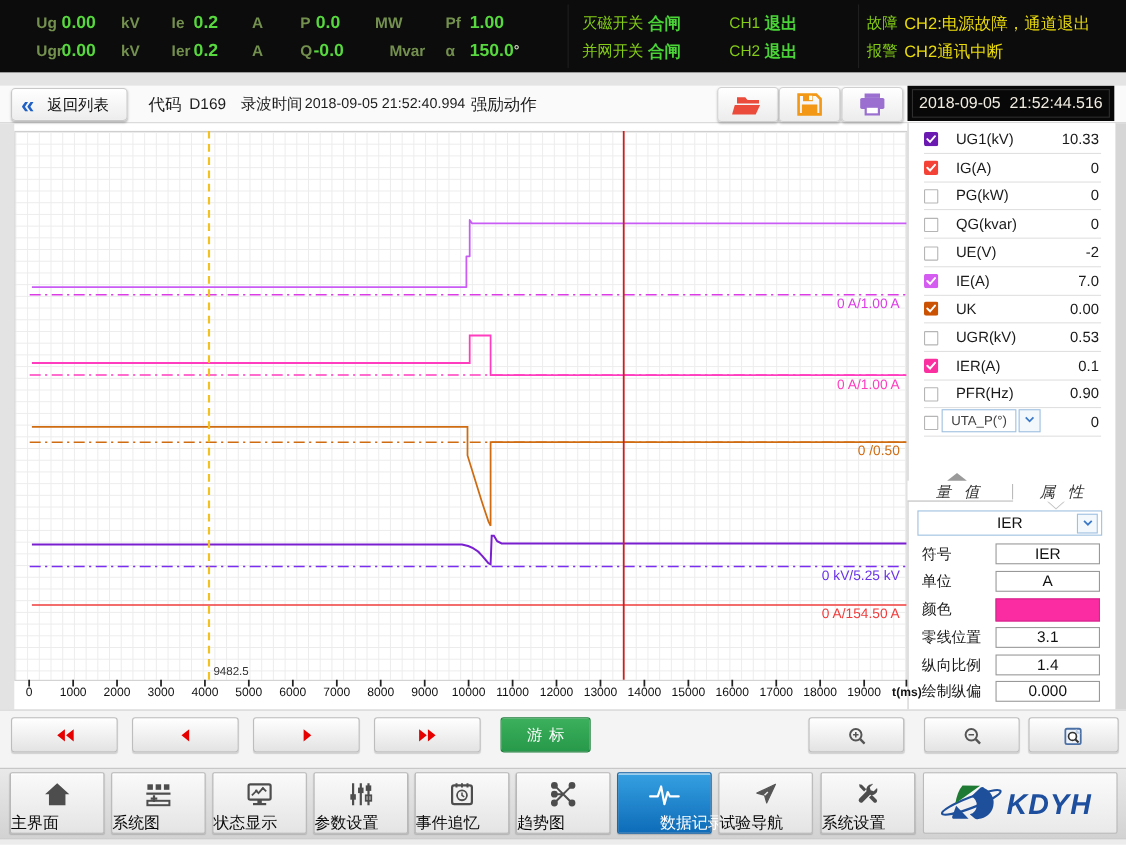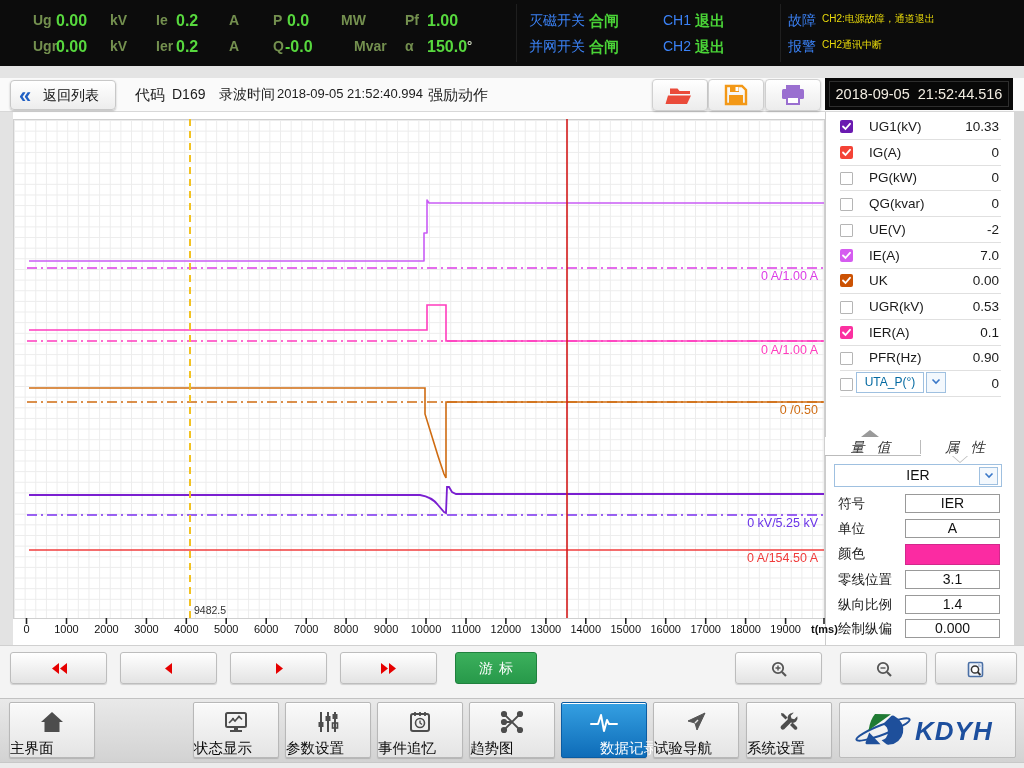--- a/index.html
+++ b/index.html
@@ -3,23 +3,23 @@
 <style>
 html,body{margin:0;padding:0;}
 body{width:1024px;height:768px;font-family:"Liberation Sans",sans-serif;background:#fff;overflow:hidden;}
 #page{position:relative;width:1024px;height:768px;background:#fff;}
 .abs{position:absolute;}
 
 #topbar{left:0;top:0;width:1024px;height:66px;background:#0c0c0c;}
 #topbar span{position:absolute;white-space:nowrap;}
 .lab{color:#74904f;font-weight:bold;font-size:14px;}
 .val{color:#57d83e;font-weight:bold;font-size:16px;}
-.clab{color:#3b82f6;font-size:14px;}
+.clab{color:#84cc16;font-size:14px;}
 .cval{color:#4ad437;font-weight:bold;font-size:15px;}
-.ylab{color:#eadb0a;font-size:10px;}
+.ylab{color:#eadb0a;font-size:15px;}
 
 #gap1{left:0;top:66px;width:1024px;height:12px;background:#e4e4e4;}
 #toolbar{left:0;top:78px;width:1024px;height:33px;background:#fafafa;border-bottom:1px solid #d8d8d8;}
 #backbtn{left:10px;top:80px;width:96px;height:28px;background:linear-gradient(#ffffff,#ededed);border:1px solid #c8c8c8;border-radius:4px;box-shadow:0 1px 2px rgba(0,0,0,0.25);color:#111;font-size:14px;line-height:28px;text-align:center;padding-left:16px;width:88px;}
 #backbtn .chev{position:absolute;left:8px;top:1px;color:#2060c4;font-size:22px;font-weight:bold;}
 .tbtxt{top:86px;color:#1c1c1c;font-size:14px;white-space:nowrap;}
 .tbbtn{top:79px;width:54px;height:30px;background:linear-gradient(#ffffff,#ececec);border:1px solid #d0d0d0;border-radius:4px;box-shadow:0 1px 2px rgba(0,0,0,0.2);}
 #clockbox{left:825px;top:78px;width:188px;height:32px;background:#080808;}
 #clockbox .inner{position:absolute;left:4px;top:3px;right:4px;bottom:3px;border:1px solid #2e2e2e;color:#f2ede2;font-size:14.5px;text-align:center;line-height:24px;white-space:nowrap;}
 
@@ -30,21 +30,21 @@
  background-size:10.65px 10.65px;border:1px solid #cfcfcf;}
 
 #rpanel{left:825px;top:112px;width:188px;height:533px;background:#fff;border-left:1px solid #ccc;}
 .chrow{position:absolute;left:825px;width:188px;height:26px;}
 .chrow .sep{position:absolute;left:15px;right:12px;bottom:0;border-bottom:1px solid #e0e0e0;}
 .cb{position:absolute;left:15px;top:7px;width:11px;height:11px;border:1px solid #b5b5b5;background:#fff;border-radius:1px;}
 .cbc{border:none;width:13px;height:13px;top:6px;}
 .cbc svg{display:block;}
 .chlab{position:absolute;left:44px;top:5px;font-size:13.5px;color:#1a1a1a;white-space:nowrap;}
 .chval{position:absolute;right:14px;top:5px;font-size:13.5px;color:#1a1a1a;white-space:nowrap;}
-.ddbox{position:absolute;left:31px;top:1px;width:66px;height:19px;border:1px solid #9fc0e0;background:#fff;font-size:12px;color:#0369a1;text-align:center;line-height:19px;}
+.ddbox{position:absolute;left:31px;top:1px;width:66px;height:19px;border:1px solid #9fc0e0;background:#fff;font-size:12px;color:#404040;text-align:center;line-height:19px;}
 .ddbtn{position:absolute;left:101px;top:1px;width:18px;height:19px;border:1px solid #9fc0e0;background:#f3f8fd;}
 .ddbtn svg{display:block;margin:5px auto 0;}
 
 #tabbar{left:825px;top:437px;width:188px;height:19px;background:#fff;font-style:italic;}
 #tabbar .t1{position:absolute;left:0;top:2px;width:95px;text-align:center;font-size:14px;color:#333;letter-spacing:4px;}
 #tabbar .t2{position:absolute;left:96px;top:2px;width:92px;text-align:center;font-size:14px;color:#333;letter-spacing:4px;}
 #tabbar .vsep{position:absolute;left:95px;top:3px;height:14px;border-left:1px solid #bbb;}
 #tabbar .bline{position:absolute;left:0;top:18px;width:96px;border-bottom:1px solid #bbb;}
 .notchup{position:absolute;left:861px;top:430px;width:0;height:0;border-left:9px solid transparent;border-right:9px solid transparent;border-bottom:7px solid #9a9a9a;}
 .notchdn{position:absolute;left:952px;top:455px;width:0;height:0;border-left:8px solid transparent;border-right:8px solid transparent;border-top:7px solid #fff;filter:drop-shadow(0 1px 0 #bbb);}
@@ -368,20 +368,33 @@
       </svg>
     </div>
 <div id="navbar" class="abs"></div>
     <div id="bstrip" class="abs"></div>
 <div class="nbtn" style="left:9px;">
       <div class="ic"><svg width="26" height="24" viewBox="0 0 26 24">
           <path d="M13 2 L24 12 H20.5 V22 H5.5 V12 H2 Z" fill="#4d4d4d"></path>
         </svg></div>
       <div class="tx">主界面</div>
     </div>
+<div class="nbtn" style="left:101px;">
+      <div class="ic"><svg width="26" height="24" viewBox="0 0 26 24">
+          <g fill="#4d4d4d">
+            <rect x="3" y="3" width="5" height="5"></rect>
+            <rect x="10.5" y="3" width="5" height="5"></rect>
+            <rect x="18" y="3" width="5" height="5"></rect>
+            <rect x="2" y="10.5" width="22" height="2"></rect>
+            <path d="M12 14 h2 v2 h2 v2 h-2 v2 h-2 v-2 h-2 v-2 h2 z" transform="translate(-4,-1)"></path>
+            <rect x="3" y="18" width="20" height="4" fill="none" stroke="#4d4d4d" stroke-width="1.8"></rect>
+          </g>
+        </svg></div>
+      <div class="tx">系统图</div>
+    </div>
 <div class="nbtn" style="left:193px;">
       <div class="ic"><svg width="26" height="24" viewBox="0 0 26 24">
           <rect x="3" y="3" width="20" height="14" rx="1.5" fill="none" stroke="#4d4d4d" stroke-width="2"></rect>
           <path d="M6 13 L10 9 L12 11 L16 6.5 L19 9.5" stroke="#4d4d4d" stroke-width="1.6" fill="none"></path>
           <circle cx="10" cy="9" r="1.2" fill="#4d4d4d"></circle>
           <circle cx="16" cy="7" r="1.2" fill="#4d4d4d"></circle>
           <rect x="11" y="17" width="4" height="3" fill="#4d4d4d"></rect>
           <rect x="7" y="20" width="12" height="2" fill="#4d4d4d"></rect>
         </svg></div>
       <div class="tx">状态显示</div>

